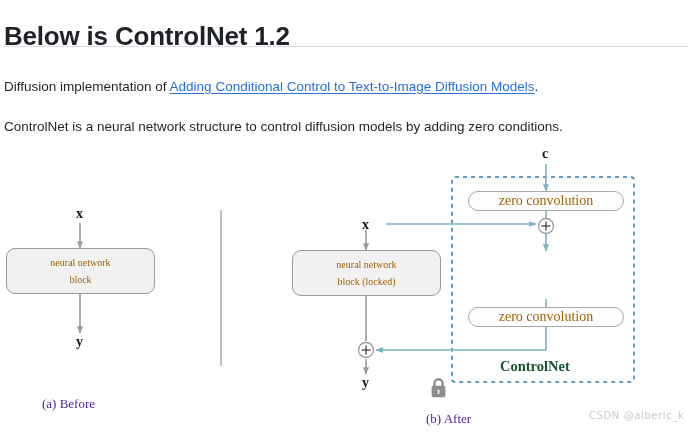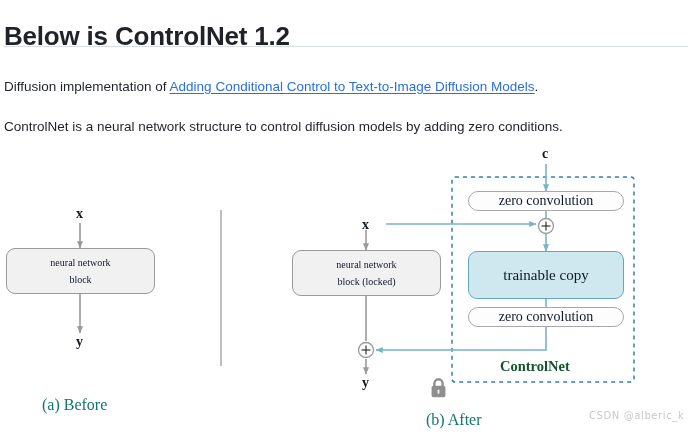--- a/index.html
+++ b/index.html
@@ -71,21 +71,21 @@
   }
 
   
   .node {
     position: absolute;
     display: flex;
     align-items: center;
     justify-content: center;
     text-align: center;
     font-family: "Liberation Serif", serif;
-    color: #0f172a;
+    color: #a16207;
     white-space: pre-line;
   }
   .box-gray {
     background: #f1f1f1;
     border: 1.4px solid #9a9a9a;
     border-radius: 9px;
     font-size: 10px;
     line-height: 17px;
   }
   .box-blue {
@@ -116,22 +116,22 @@
     left: 430px;
     top: 239px;
     width: 17px;
     height: 22px;
   }
 
   
   .fig-caption {
     position: absolute;
     font-family: "Liberation Serif", serif;
-    font-size: 16px;
-    color: #0f766e;
+    font-size: 13px;
+    color: #4c1d95;
   }
   #caption-before { left: 42px;  top: 396px; }
   #caption-after  { left: 426px; top: 396px; margin-top: 15px; }
 
   #controlnet-label {
     position: absolute;
     left: 500px;
     top: 358px;
     font-family: "Liberation Serif", serif;
     font-size: 14.5px;
@@ -224,21 +224,20 @@
 block (locked)</div>
 
   <svg id="lock-icon" viewBox="0 0 17 22">
     <path d="M4.4 9.2 V6.4 a4.1 4.1 0 0 1 8.2 0 V9.2" fill="none" stroke="#8e8e8e" stroke-width="2.4"></path>
     <rect x="1.6" y="8.8" width="13.8" height="11.4" rx="1.8" fill="#8e8e8e"></rect>
     <rect x="7.6" y="12.4" width="1.8" height="4.6" rx="0.9" fill="#f0f0f0"></rect>
   </svg>
 
   <div class="node pill" style="left:468px; top:53px; width:156px; height:20px;">zero convolution</div>
 
-  <div class="node box-blue" style="left:468px; top:113px; width:156px; height:48px;">trainable copy</div>
 
   <div class="node pill" style="left:468px; top:169px; width:156px; height:20px;">zero convolution</div>
 
   <span class="var-label" style="left:362px; top:237px;">y</span>
 </div>
 
 <div class="fig-caption" id="caption-before">(a) Before</div>
 
 <div class="fig-caption" id="caption-after">(b) After</div>
 

